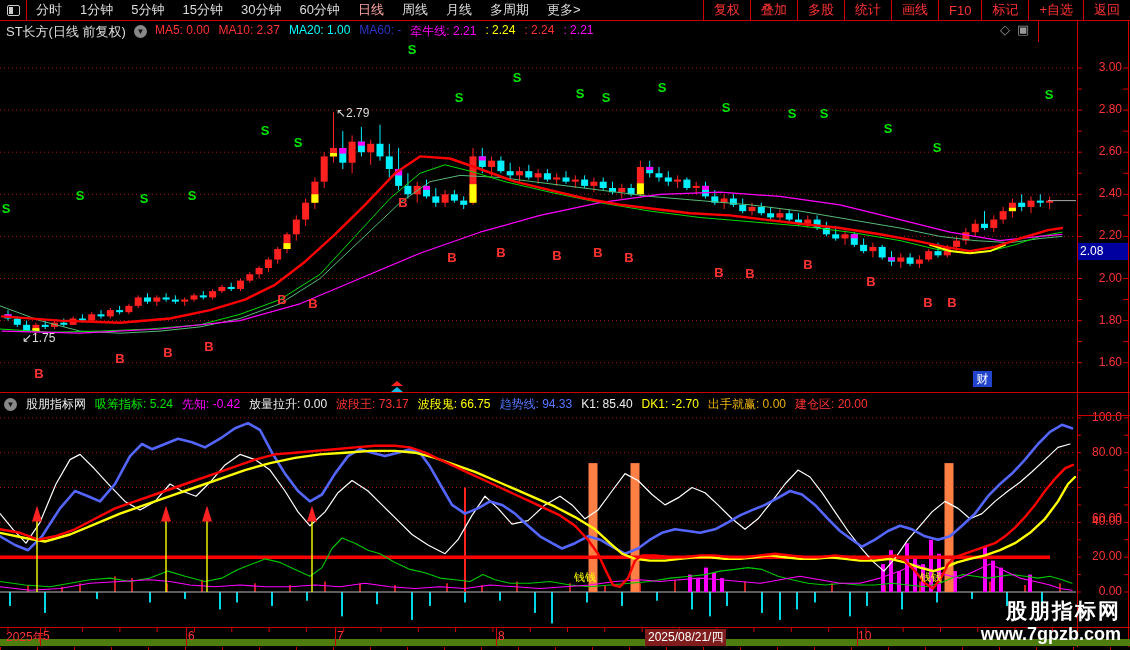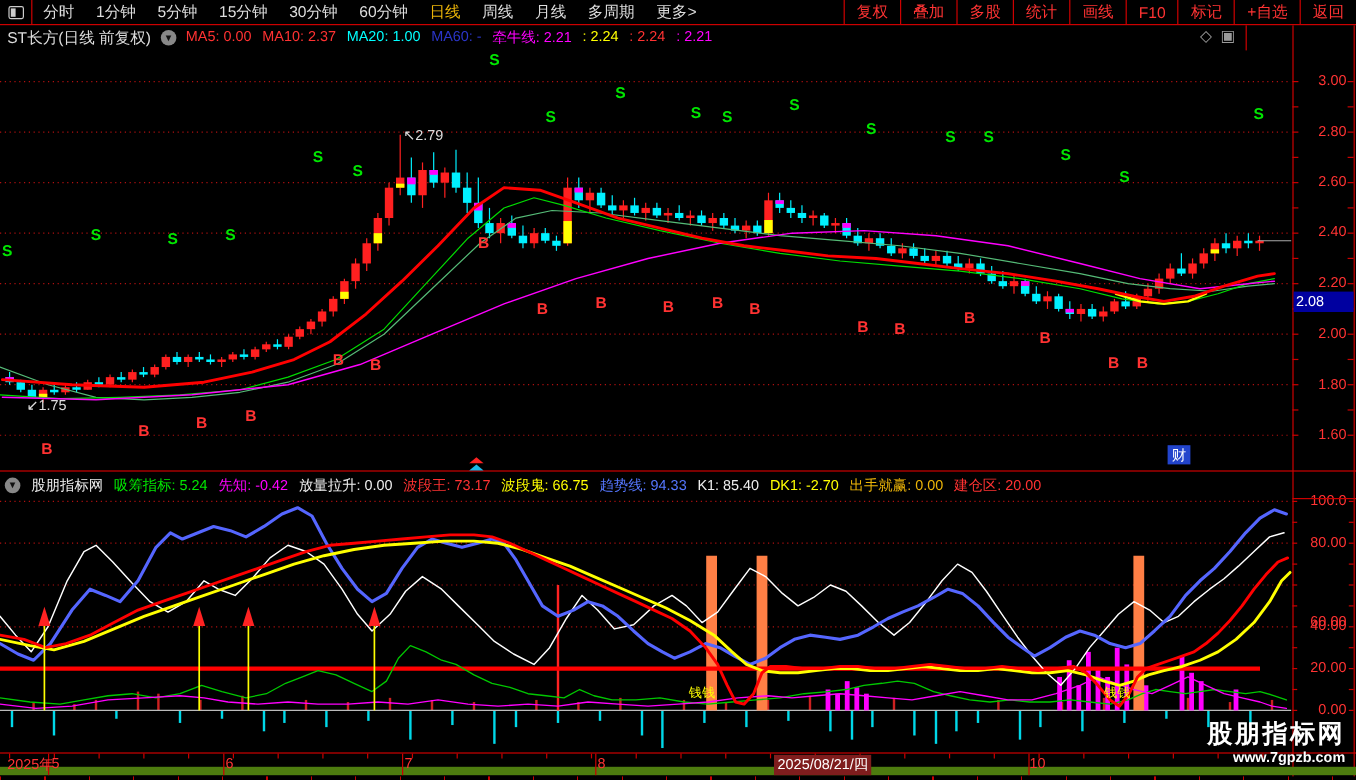--- a/index.html
+++ b/index.html
@@ -4,21 +4,21 @@
 <style>
 *{box-sizing:border-box;margin:0;padding:0}
 html,body{width:1130px;height:650px;background:#000;overflow:hidden;font-family:"Liberation Sans",sans-serif}
 #stage{position:relative;width:1130px;height:650px;background:#000}
 #toolbar{position:absolute;left:0;top:0;width:1130px;height:21px;border-bottom:1px solid #c00;display:flex;align-items:stretch;background:#000;z-index:30}
 #win-cell{width:27px;border-right:1px solid #c00;display:flex;align-items:center;justify-content:center}
 .win-glyph{width:13px;height:11px;border:1px solid #ccc;border-radius:2px;position:relative}
 .win-glyph::before{content:"";position:absolute;left:1px;top:1px;bottom:1px;width:4px;background:#ccc}
 #tb-left{display:flex;align-items:center}
 .tb-item{color:#ddd;font-size:13px;padding:0 9px;white-space:nowrap;cursor:default}
-.tb-item.active{color:#eab308}
+.tb-item.active{color:#fca5a5}
 #tb-right{margin-left:auto;display:flex;align-items:stretch}
 .tb-right-item{color:#f33;font-size:13px;padding:0 10px;border-left:1px solid #c00;display:flex;align-items:center;white-space:nowrap}
 #title-row{position:absolute;left:0;top:21px;height:21px;display:flex;align-items:center;gap:8px;padding-left:6px;z-index:20}
 #symbol{color:#ddd;font-size:13px;white-space:nowrap}
 .chev{width:13px;height:13px;border-radius:50%;background:#888;color:#111;font-size:8px;display:flex;align-items:center;justify-content:center;flex:none}
 .ma-item{font-size:12px;white-space:nowrap}
 #top-icons{position:absolute;left:1000px;top:22px;display:flex;gap:7px;color:#999;font-size:13px;z-index:21}
 #chart-svg{position:absolute;left:0;top:0;width:1130px;height:650px;z-index:5}
 .ylab{position:absolute;left:1080px;width:42px;text-align:right;color:#f33;font-size:12px;z-index:10}
 #price-box{position:absolute;left:1078px;top:243px;width:50px;height:17px;background:#0000a0;color:#fff;font-size:12px;line-height:17px;padding-left:2px;z-index:12}
@@ -33,21 +33,21 @@
 .tri-cyan{border-bottom:5px solid #1ab8e8;margin-top:1px}
 #badge{position:absolute;left:973px;top:371px;width:19px;height:16px;background:#2244cc;color:#fff;font-size:12px;text-align:center;line-height:16px;z-index:13}
 #ind-header{position:absolute;left:0;top:394px;height:20px;display:flex;align-items:center;gap:9px;padding-left:4px;z-index:20}
 .ind-item{font-size:12px;white-space:nowrap}
 #xaxis{position:absolute;left:0;top:628px;width:1130px;height:18px;border-bottom:7px solid #4d7c0f;z-index:14}
 .xlab{position:absolute;top:1px;color:#f33;font-size:12px;white-space:nowrap}
 .xlab.hl{background:#7f1d1d;color:#fff;padding:0 3px}
 .xdiv{position:absolute;top:0;width:1px;height:18px;background:#c00}
 #xaxis-top{position:absolute;left:0;top:627px;width:1130px;height:1px;background:#c00;z-index:14}
 #wm1{position:absolute;right:9px;top:597px;color:#fff;font-size:21px;font-weight:bold;letter-spacing:2px;z-index:25}
-#wm2{position:absolute;right:9px;top:624px;color:#fff;font-size:12px;font-weight:bold;z-index:25}
+#wm2{position:absolute;right:9px;top:624px;color:#fff;font-size:18px;font-weight:bold;z-index:25}
 #bottom-strip{position:absolute;left:0;top:647px;width:1130px;height:3px;background:repeating-linear-gradient(90deg,#c00 0 1px,transparent 1px 37px);z-index:14}
 </style>
 </head>
 <body>
 
 <div id="stage">
   <div id="toolbar">
     <div id="win-cell">
         <span class="win-glyph"></span>
       </div>

